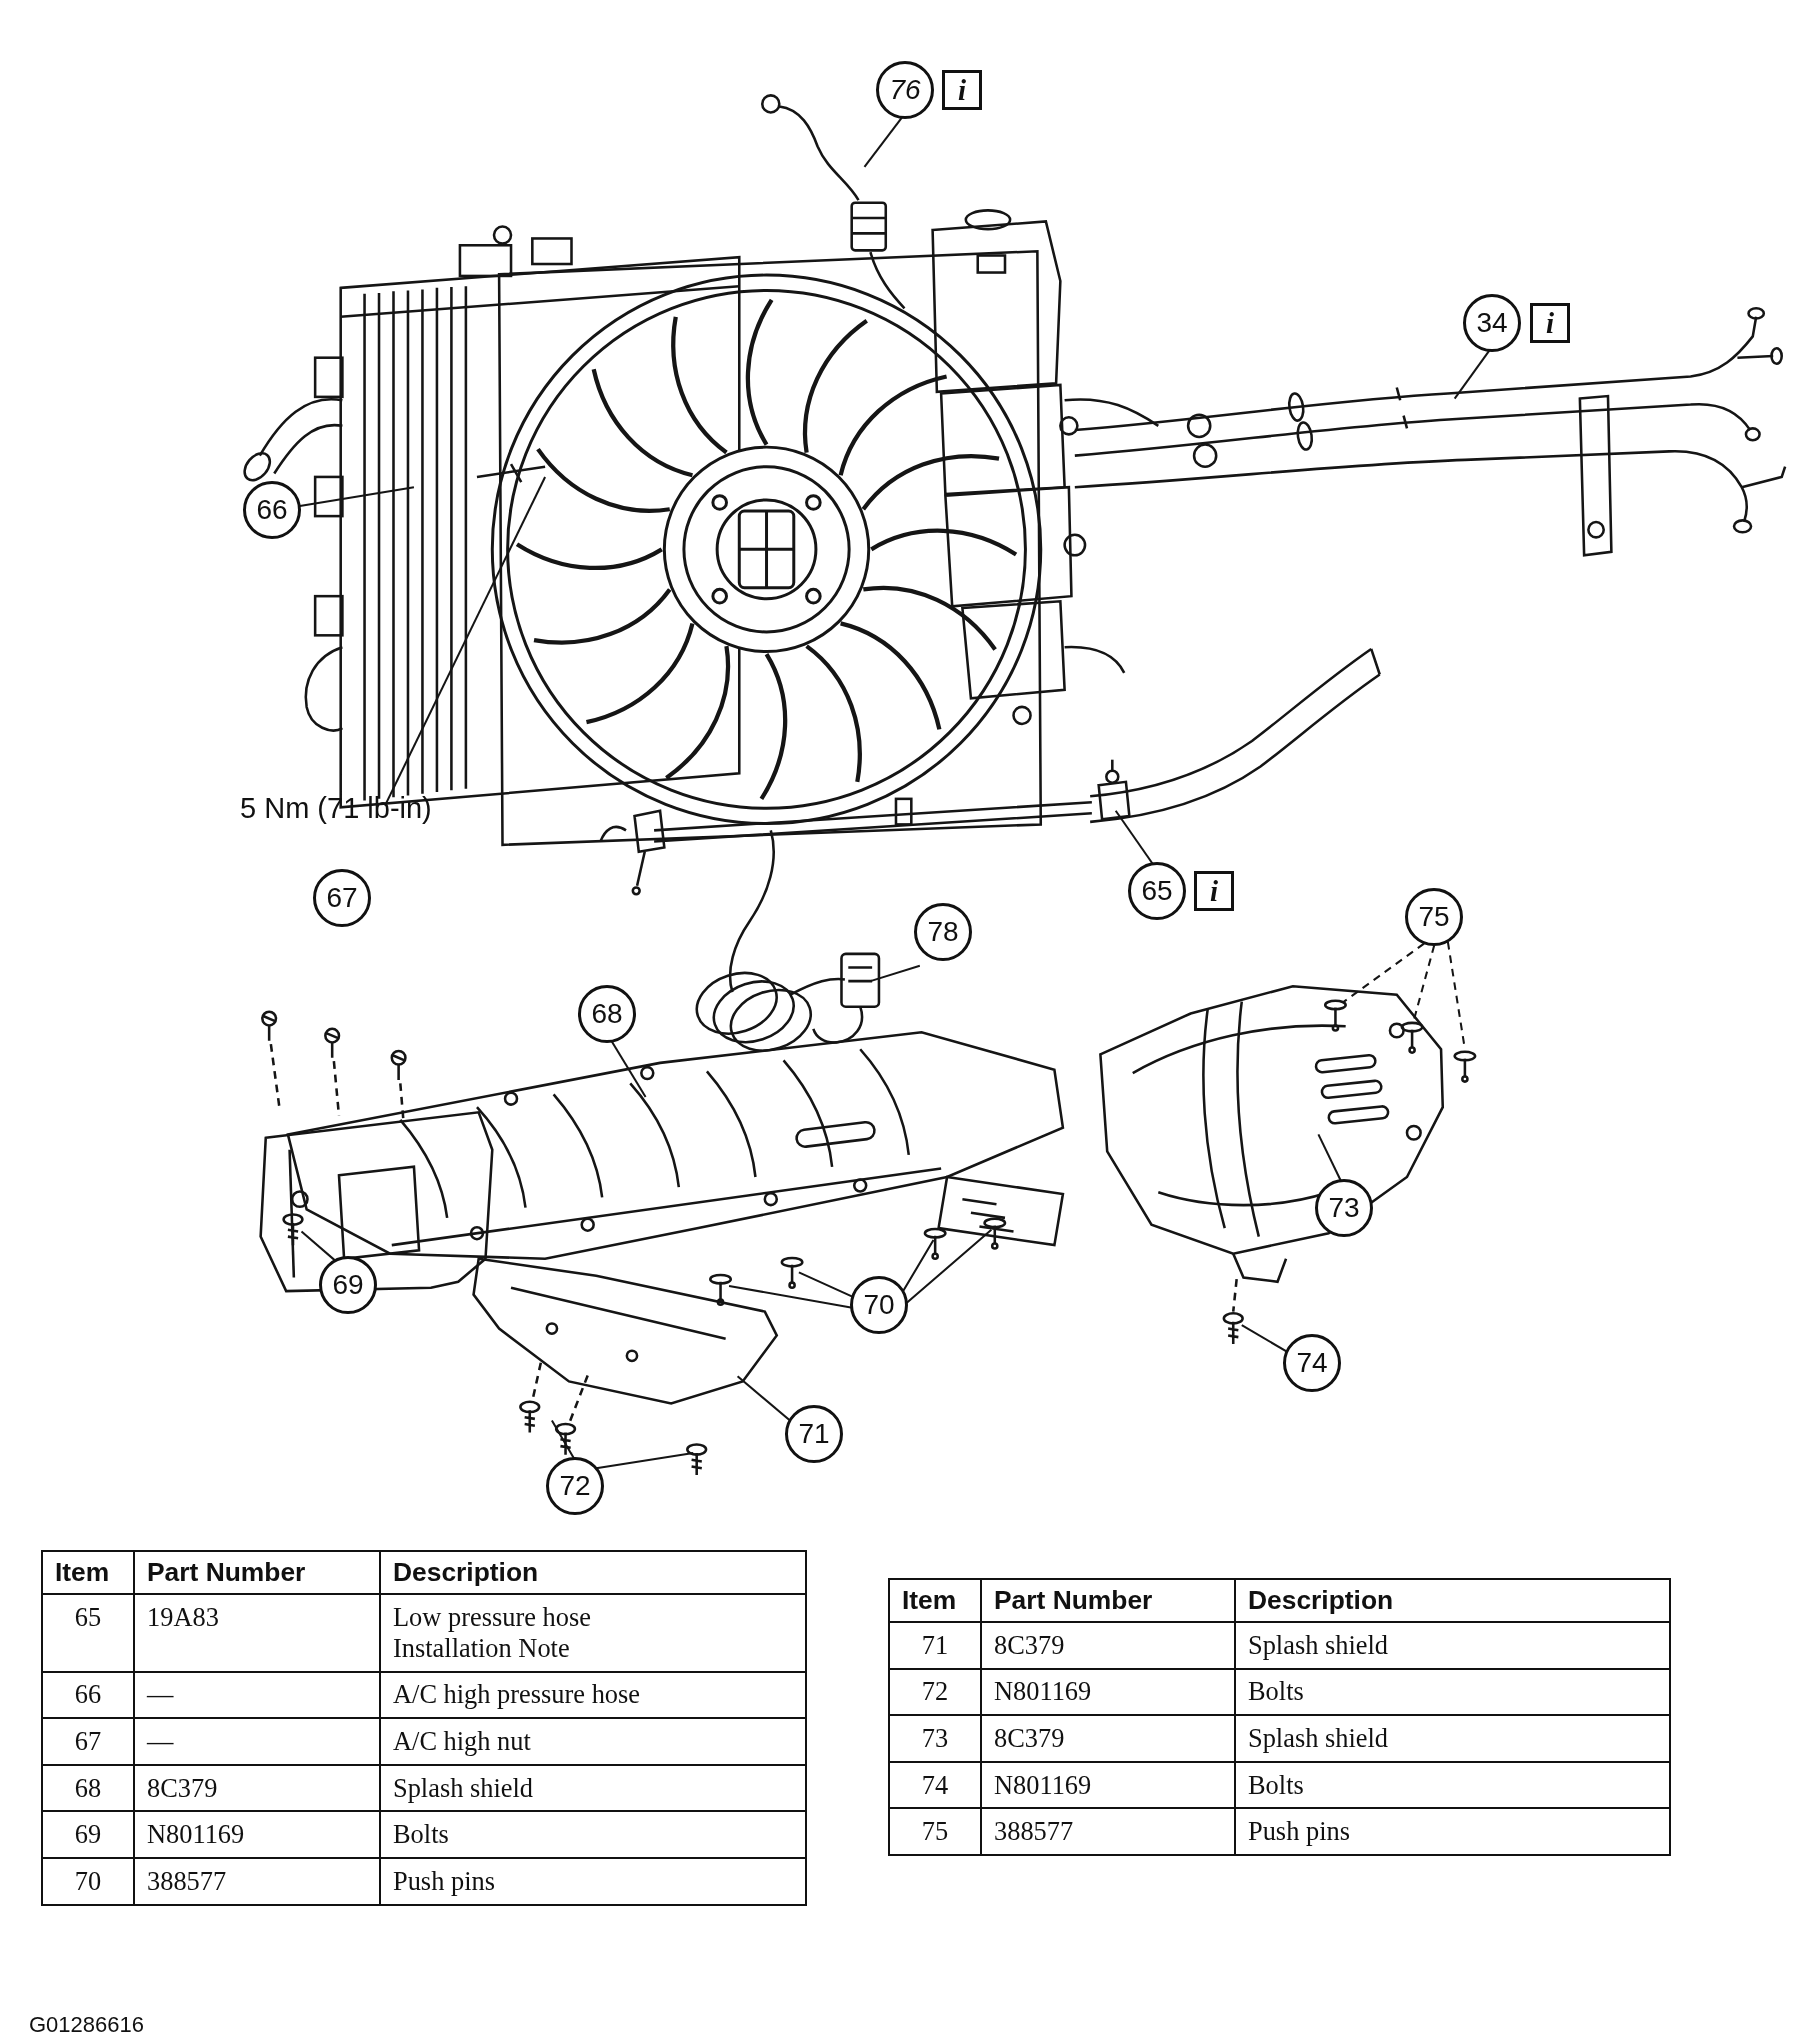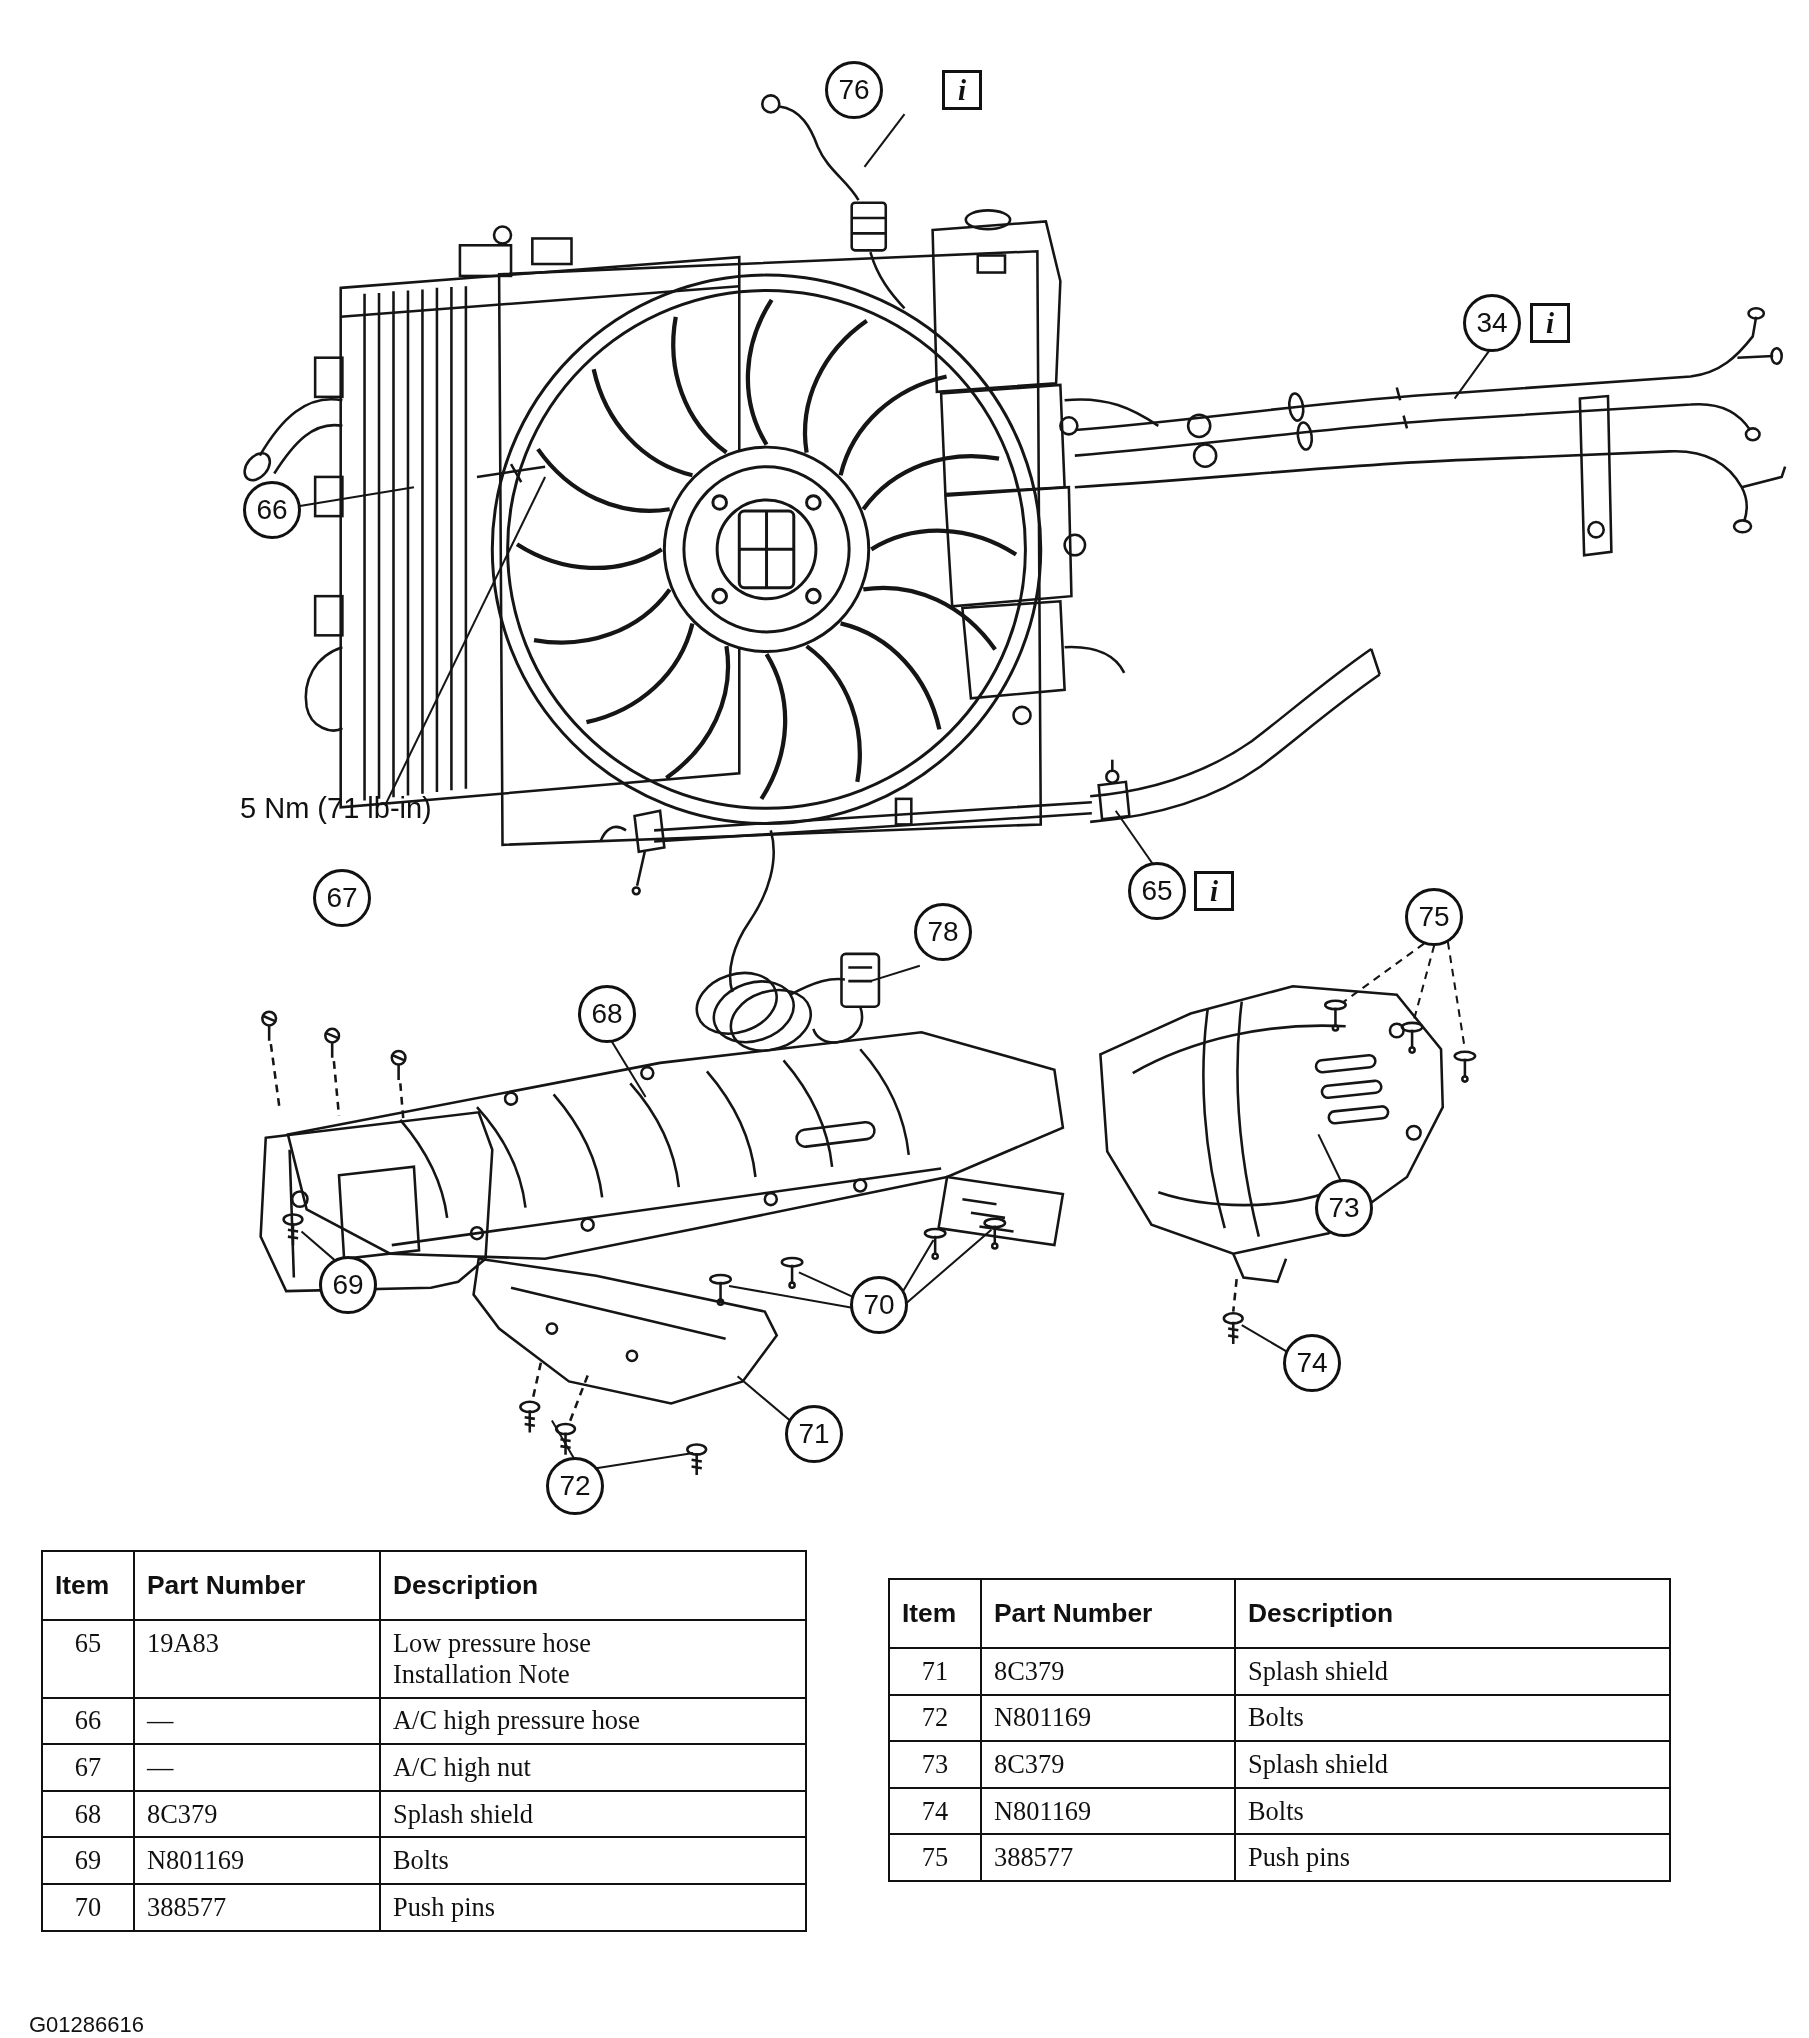--- a/index.html
+++ b/index.html
@@ -27,21 +27,21 @@
     position:absolute; left:240px; top:792px;
     font:400 29px "Liberation Sans", sans-serif; z-index:2;
   }
   .parts-table { position:absolute; z-index:2; }
   .parts-table table {
     border-collapse:collapse; background:#fff;
     font:400 26.4px "Liberation Serif", serif;
   }
   .parts-table th {
     font:700 26.4px "Liberation Sans", sans-serif; text-align:left;
-    border:2.6px solid #111; padding:18px 12px;
+    border:2.6px solid #111; padding:5px 12px;
   }
   .parts-table td {
     border:2.6px solid #111; padding:6.8px 12px; white-space:pre-line;
     vertical-align:top;
   }
   .parts-table td:first-child { text-align:center; }
   #table-left  { left:41px;  top:1550px; }
   #table-right { left:888px; top:1578px; }
   #table-left  td:nth-child(1), #table-left  th:nth-child(1){ width:66px; }
   #table-left  td:nth-child(2), #table-left  th:nth-child(2){ width:220px; }
@@ -280,21 +280,21 @@
       <path d="M398,1484 L354,1446"></path>
       <path d="M1004,1524 L938,1494 M1004,1536 L856,1510 M1058,1520 L1096,1456 M1062,1532 L1164,1444"></path>
       <path d="M1516,1590 L1458,1556"></path>
       <path d="M930,1670 L866,1616"></path>
       <path d="M676,1716 L648,1668 M700,1724 L814,1706"></path>
       <path d="M1672,1108 L1578,1176 M1684,1110 L1660,1198 M1700,1106 L1720,1232" stroke-dasharray="9 7"></path>
     </g>
   </svg>
 
   <div id="callout-layer">
-      <div class="callout" style="left: 854px; top: 90px;">76</div>
+      <div class="callout" style="left: 905px; top: 90px; font-style: italic;">76</div>
       <div class="info-box" style="left: 942px; top: 90px;">i</div>
       <div class="callout" style="left: 1492px; top: 323px;">34</div>
       <div class="info-box" style="left: 1530px; top: 323px;">i</div>
       <div class="callout" style="left: 272px; top: 510px;">66</div>
       <div class="callout" style="left: 342px; top: 898px;">67</div>
       <div class="callout" style="left: 1157px; top: 891px;">65</div>
       <div class="info-box" style="left: 1194px; top: 891px;">i</div>
       <div class="callout" style="left: 1434px; top: 917px;">75</div>
       <div class="callout" style="left: 943px; top: 932px;">78</div>
       <div class="callout" style="left: 607px; top: 1014px;">68</div>

